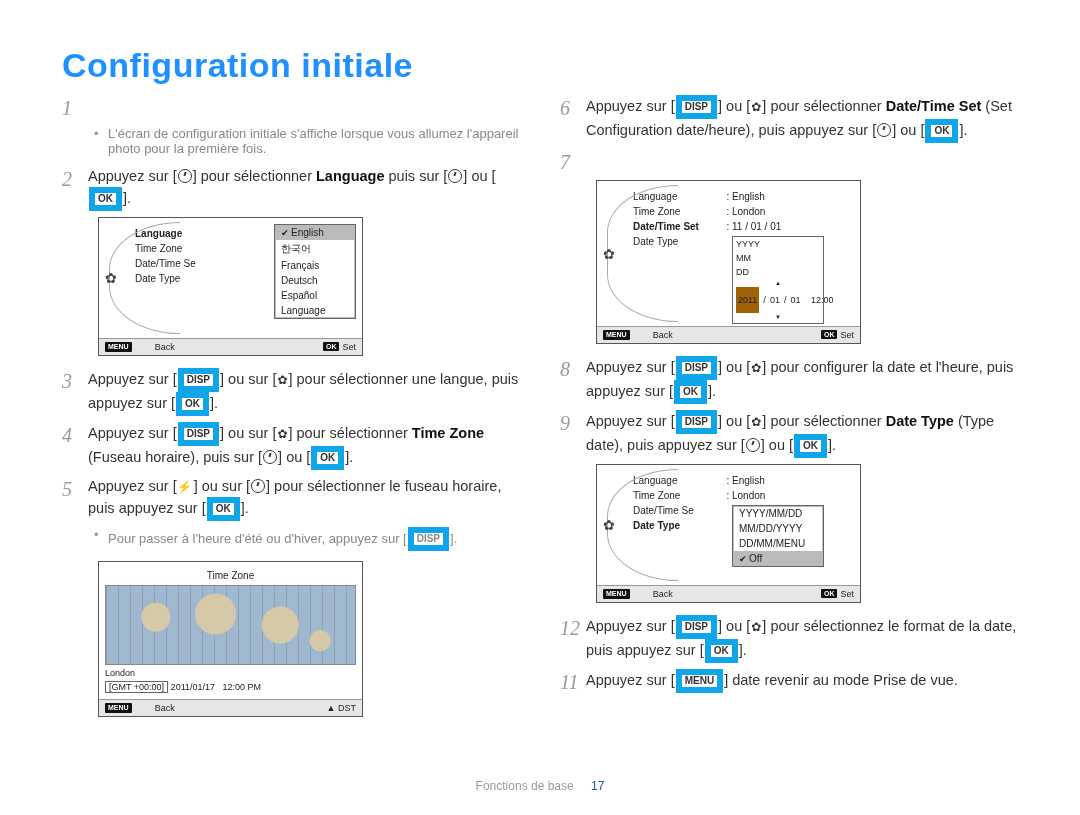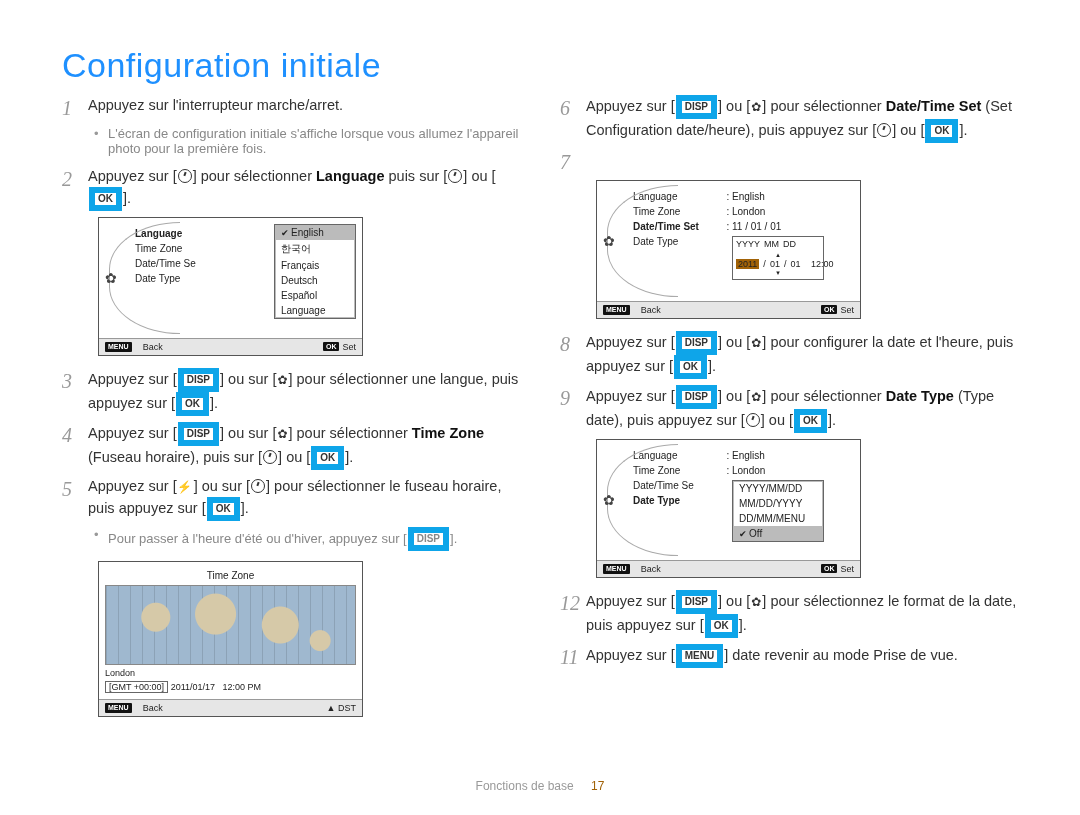--- a/index.html
+++ b/index.html
@@ -12,21 +12,21 @@
     width:1080px;
     height:815px;
     margin:0 auto;
     padding:46px 62px 18px 62px;
     box-sizing:border-box;
     position:relative;
   }
   .title{
     color:#1E90FF;
     font-size:34px;
-    font-weight:400;
+    font-weight:700;
     letter-spacing:0.5px;
     margin:0 0 4px 0;
   }
   .intro{
     color:#777;
     font-size:13px;
     margin:4px 0 22px 0;
   }
   .cols{
     display:flex;
@@ -153,31 +153,31 @@
   .kvlist .kv{display:flex;padding:2px 0;}
   .kvlist .kv .sep{width:8px;text-align:center;}
   .kvlist .kv .v{flex:1;}
   .ymdbox{
     border:1px solid #666;
     width:84px;
     font-size:9px;
     padding:2px 3px;
     background:#fff;
   }
-  .ymdbox .hdr{display:flex;gap:4px;padding-bottom:2px;}
+  .ymdbox .hdr{display:flex;gap:4px;padding-bottom:2px;flex-direction:column;}
   .ymdbox .row2{display:flex;gap:4px;align-items:center;}
-  .ymdbox .yy{background:#a16207;padding:0 2px;}
+  .ymdbox .yy{background:#a16207;padding:8px 2px;}
   .screen-foot{
     border-top:1px solid #999;
     background:#e6e6e6;
     display:flex;
     padding:3px 6px;
     font-size:9px;
   }
-  .screen-foot .lbl{margin-left:8px;margin-right:auto;}
+  .screen-foot .lbl{margin-left:20px;margin-right:auto;}
   .screen-foot .r{margin-left:auto;}
   .footicon{
     display:inline-block;
     background:#111;color:#fff;
     font-size:7px;padding:1px 3px;
     border-radius:1px;
     margin-right:3px;
     vertical-align:1px;
     font-weight:bold;
   }
@@ -202,35 +202,34 @@
   .maprow{padding-top:3px;}
   .gmt{display:inline-block;border:1px solid #666;padding:0 3px;margin-right:0;}
 
   .pagefoot{
     position:absolute;
     bottom:22px;left:0;right:0;
     text-align:center;
     font-size:12px;
     color:#999;
   }
-  .pagefoot .num{color:#a16207;margin-left:14px;}
+  .pagefoot .num{color:#1d4ed8;margin-left:14px;}
 </style>
 </head>
 <body>
 
 <div class="page">
   <h1 class="title">Configuration initiale</h1>
 
   <div class="cols">
 
     <div class="col">
 
       <div class="step">
         <div class="stepnum">1</div>
-        <div class="steptxt">Appuyez sur l'interrupteur marche/arret.</div>
       </div>
       <div class="bullet">
         <span class="dot">•</span>
         <span>L'écran de configuration initiale s'affiche lorsque vous allumez l'appareil photo pour la première fois.</span>
       </div>
 
       <div class="step">
         <div class="stepnum">2</div>
         <div class="steptxt">
           <span>Appuyez sur [</span><span class="circ tick"></span><span>] pour sélectionner </span><span class="b">Language</span><span> puis sur [</span><span class="circ tick"></span><span>] ou [</span><span class="iconbox">OK</span><span>].</span>

